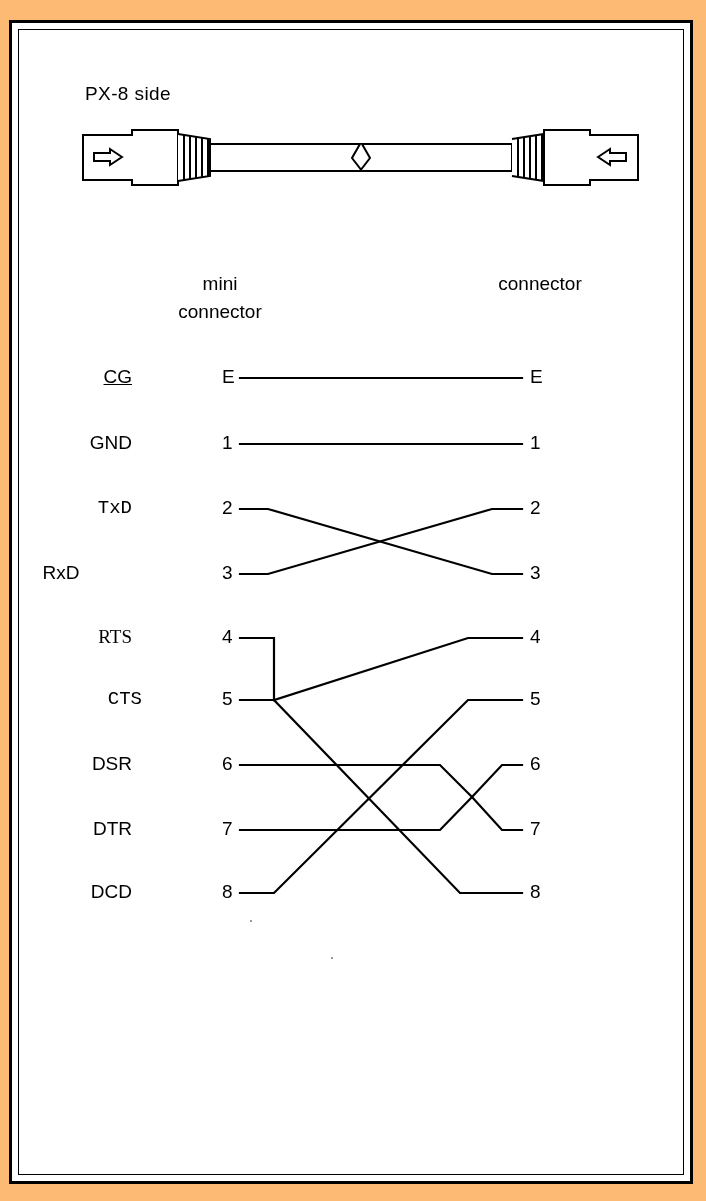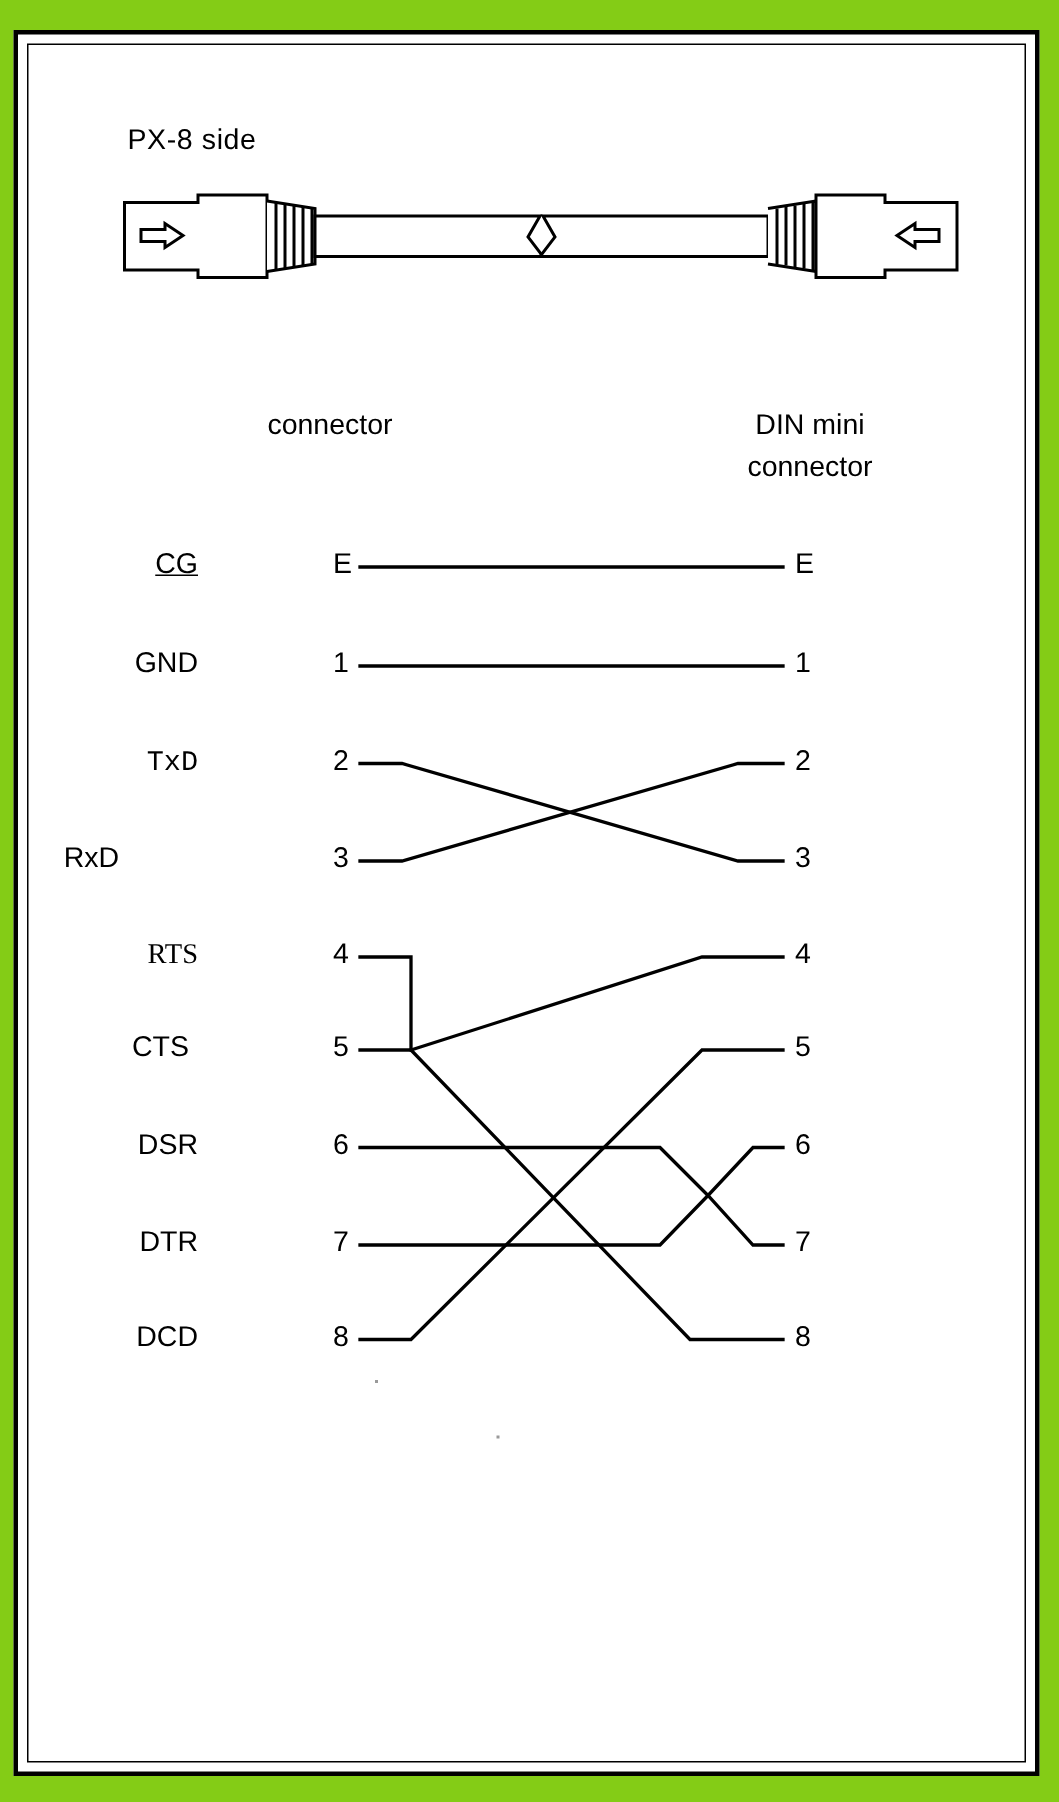--- a/index.html
+++ b/index.html
@@ -13,21 +13,21 @@
     font-family: "Liberation Sans", sans-serif;
     color: #000000;
     position: relative;
     overflow: hidden;
   }
   #page {
     position: absolute;
     left: 0; top: 0;
     width: 706px;
     height: 1201px;
-    background: #84cc16;
+    background: #fdba74;
   }
   #frame-outer {
     position: absolute;
     left: 9px;
     top: 20px;
     width: 684px;
     height: 1164px;
     border: 3px solid #000;
     background: #ffffff;
     box-sizing: border-box;
@@ -144,33 +144,33 @@
       <line x1="476" y1="11" x2="476" y2="54"></line>
       <line x1="482" y1="10" x2="482" y2="55"></line>
 
       <path d="M484,5 L530,5 L530,10 L578,10 L578,14 L578,50 L578,55 L530,55 L530,60 L484,60 Z" fill="#ffffff"></path>
 
       <path d="M538,32 L550,24 L550,28 L566,28 L566,36 L550,36 L550,40 Z" fill="#ffffff"></path>
     </g>
   </svg>
 
   <div class="hdr" id="hdr-left">
+    <div>mini</div>
     <div>connector</div>
   </div>
   <div class="hdr" id="hdr-right">
-    <div>DIN mini</div>
     <div>connector</div>
   </div>
 
   <div class="sig-label" style="left:22px;  top:366px;text-decoration:underline;">CG</div>
   <div class="sig-label" style="left:22px;  top:432px;">GND</div>
   <div class="sig-label" style="left:22px;  top:497px;font-family:Liberation Mono, monospace;">TxD</div>
   <div class="sig-label" style="left:6px;  top:562px;text-align:center;">RxD</div>
   <div class="sig-label" style="left:22px;  top:626px;font-family:Liberation Serif, serif;">RTS</div>
-  <div class="sig-label" style="left:16px;  top:688px;">CTS</div>
+  <div class="sig-label" style="left:32px;  top:688px;font-family:Liberation Mono, monospace;">CTS</div>
   <div class="sig-label" style="left:22px;  top:753px;">DSR</div>
   <div class="sig-label" style="left:22px;  top:818px;">DTR</div>
   <div class="sig-label" style="left:22px;  top:881px;">DCD</div>
 
   <div class="pin-left" style="left:222px; top:366px;">E</div>
   <div class="pin-left" style="left:222px; top:432px;">1</div>
   <div class="pin-left" style="left:222px; top:497px;">2</div>
   <div class="pin-left" style="left:222px; top:562px;">3</div>
   <div class="pin-left" style="left:222px; top:626px;">4</div>
   <div class="pin-left" style="left:222px; top:688px;">5</div>

